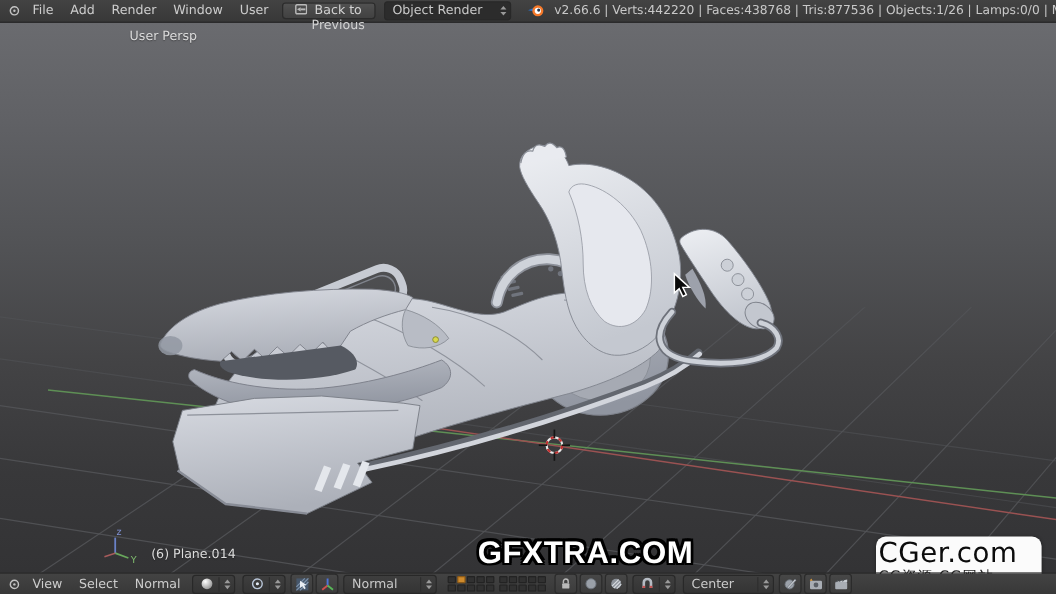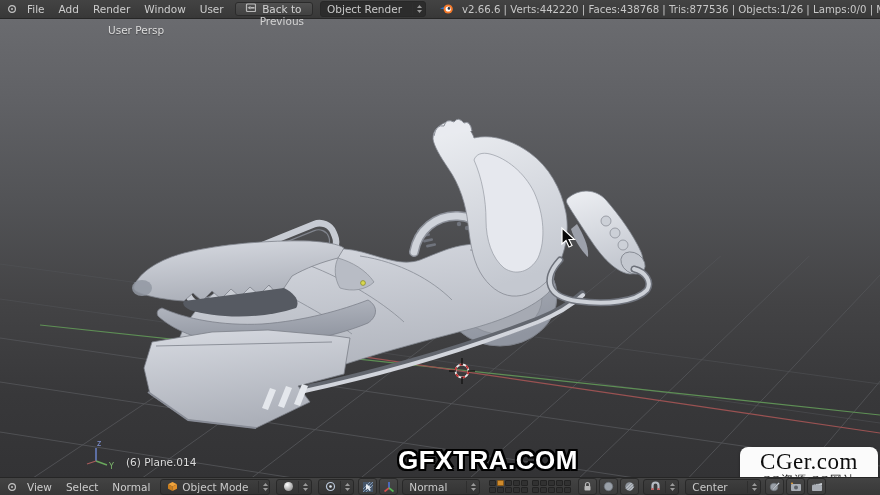--- a/index.html
+++ b/index.html
@@ -37,22 +37,22 @@
   .layer-cell.active{background:#cf8b2d;border-color:#8c5a17;}
 
   
   .viewport{position:absolute;inset:19px 0 18px 0;z-index:1;
       background:linear-gradient(#6a6b6f 0%,#606165 18%,#525356 40%,#434345 62%,#38383a 82%,#333335 100%);}
   .vp-svg{position:absolute;top:-19px;left:0;z-index:1;}
   .vp-label{position:absolute;z-index:5;font-size:10.5px;color:#dcdcdc;text-shadow:0 1px 1px rgba(0,0,0,.35);}
   .wm-center{position:absolute;z-index:20;left:50%;bottom:1px;transform:translateX(-50%);
       font-family:"Liberation Sans","DejaVu Sans",sans-serif;font-weight:700;font-size:26px;color:#fff;letter-spacing:.5px;
       text-shadow:-2px -2px 0 #000,2px -2px 0 #000,-2px 2px 0 #000,2px 2px 0 #000,0 -2px 0 #000,0 2px 0 #000,-2px 0 0 #000,2px 0 0 #000;margin-left:48px;}
-  .wm-card{position:absolute;z-index:40;right:2px;top:428px;width:134px;background:#fbfbfb;
-      border-radius:8px;text-align:center;padding:2px 2px 3px 2px;box-shadow:0 1px 3px rgba(0,0,0,.4);font-family:Liberation Serif, serif;}
+  .wm-card{position:absolute;z-index:40;right:12px;top:428px;width:134px;background:#fbfbfb;
+      border-radius:8px;text-align:left;padding:2px 2px 3px 2px;box-shadow:0 1px 3px rgba(0,0,0,.4);}
   .wm-card .wm-title{font-size:23px;color:#0c0c0c;letter-spacing:.5px;line-height:25px;}
   .wm-card .wm-sub{font-size:12px;color:#1c1c1c;letter-spacing:1px;line-height:13px;}
 </style>
 </head>
 <body>
 
 <div class="bar top-bar">
   <span class="ed-icon">
     <svg width="12" height="12">
         <circle cx="6" cy="6" r="3.4" fill="none" stroke="#c2c2c2" stroke-width="1.2"></circle>
@@ -257,36 +257,20 @@
   <span class="ed-icon">
     <svg width="12" height="12">
         <circle cx="6" cy="6" r="3.4" fill="none" stroke="#c2c2c2" stroke-width="1.2"></circle>
         <circle cx="6" cy="6" r="1" fill="#c2c2c2"></circle>
       </svg>
   </span>
   <span class="menu">View</span>
   <span class="menu">Select</span>
   <span class="menu">Normal</span>
 
-  <div class="dropdown" style="width:100px">
-    <span style="display:inline-flex;margin-right:4px">
-      <svg width="11" height="11">
-          <path d="M5.5 1 L10 3.2 L5.5 5.4 L1 3.2 Z" fill="#f0a33c"></path>
-          <path d="M1 3.2 L5.5 5.4 L5.5 10 L1 7.8 Z" fill="#c97e1e"></path>
-          <path d="M10 3.2 L5.5 5.4 L5.5 10 L10 7.8 Z" fill="#e08f2a"></path>
-        </svg>
-    </span>
-    <span class="lbl" style="flex:1">Object Mode</span>
-    <span class="stepper">
-        <svg width="7" height="10">
-          <path d="M3.5 1 L6 4 L1 4 Z" fill="#9a9a9a"></path>
-          <path d="M3.5 9 L1 6 L6 6 Z" fill="#9a9a9a"></path>
-        </svg>
-      </span>
-  </div>
 
   <div class="dropdown">
     <span style="display:inline-flex;margin-right:2px">
       <svg width="11" height="11">
           <defs>
             <radialGradient id="sph" cx="0.35" cy="0.3" r="0.8">
               <stop offset="0" stop-color="#ffffff"></stop>
               <stop offset="1" stop-color="#8d8d8d"></stop>
             </radialGradient>
           </defs>

